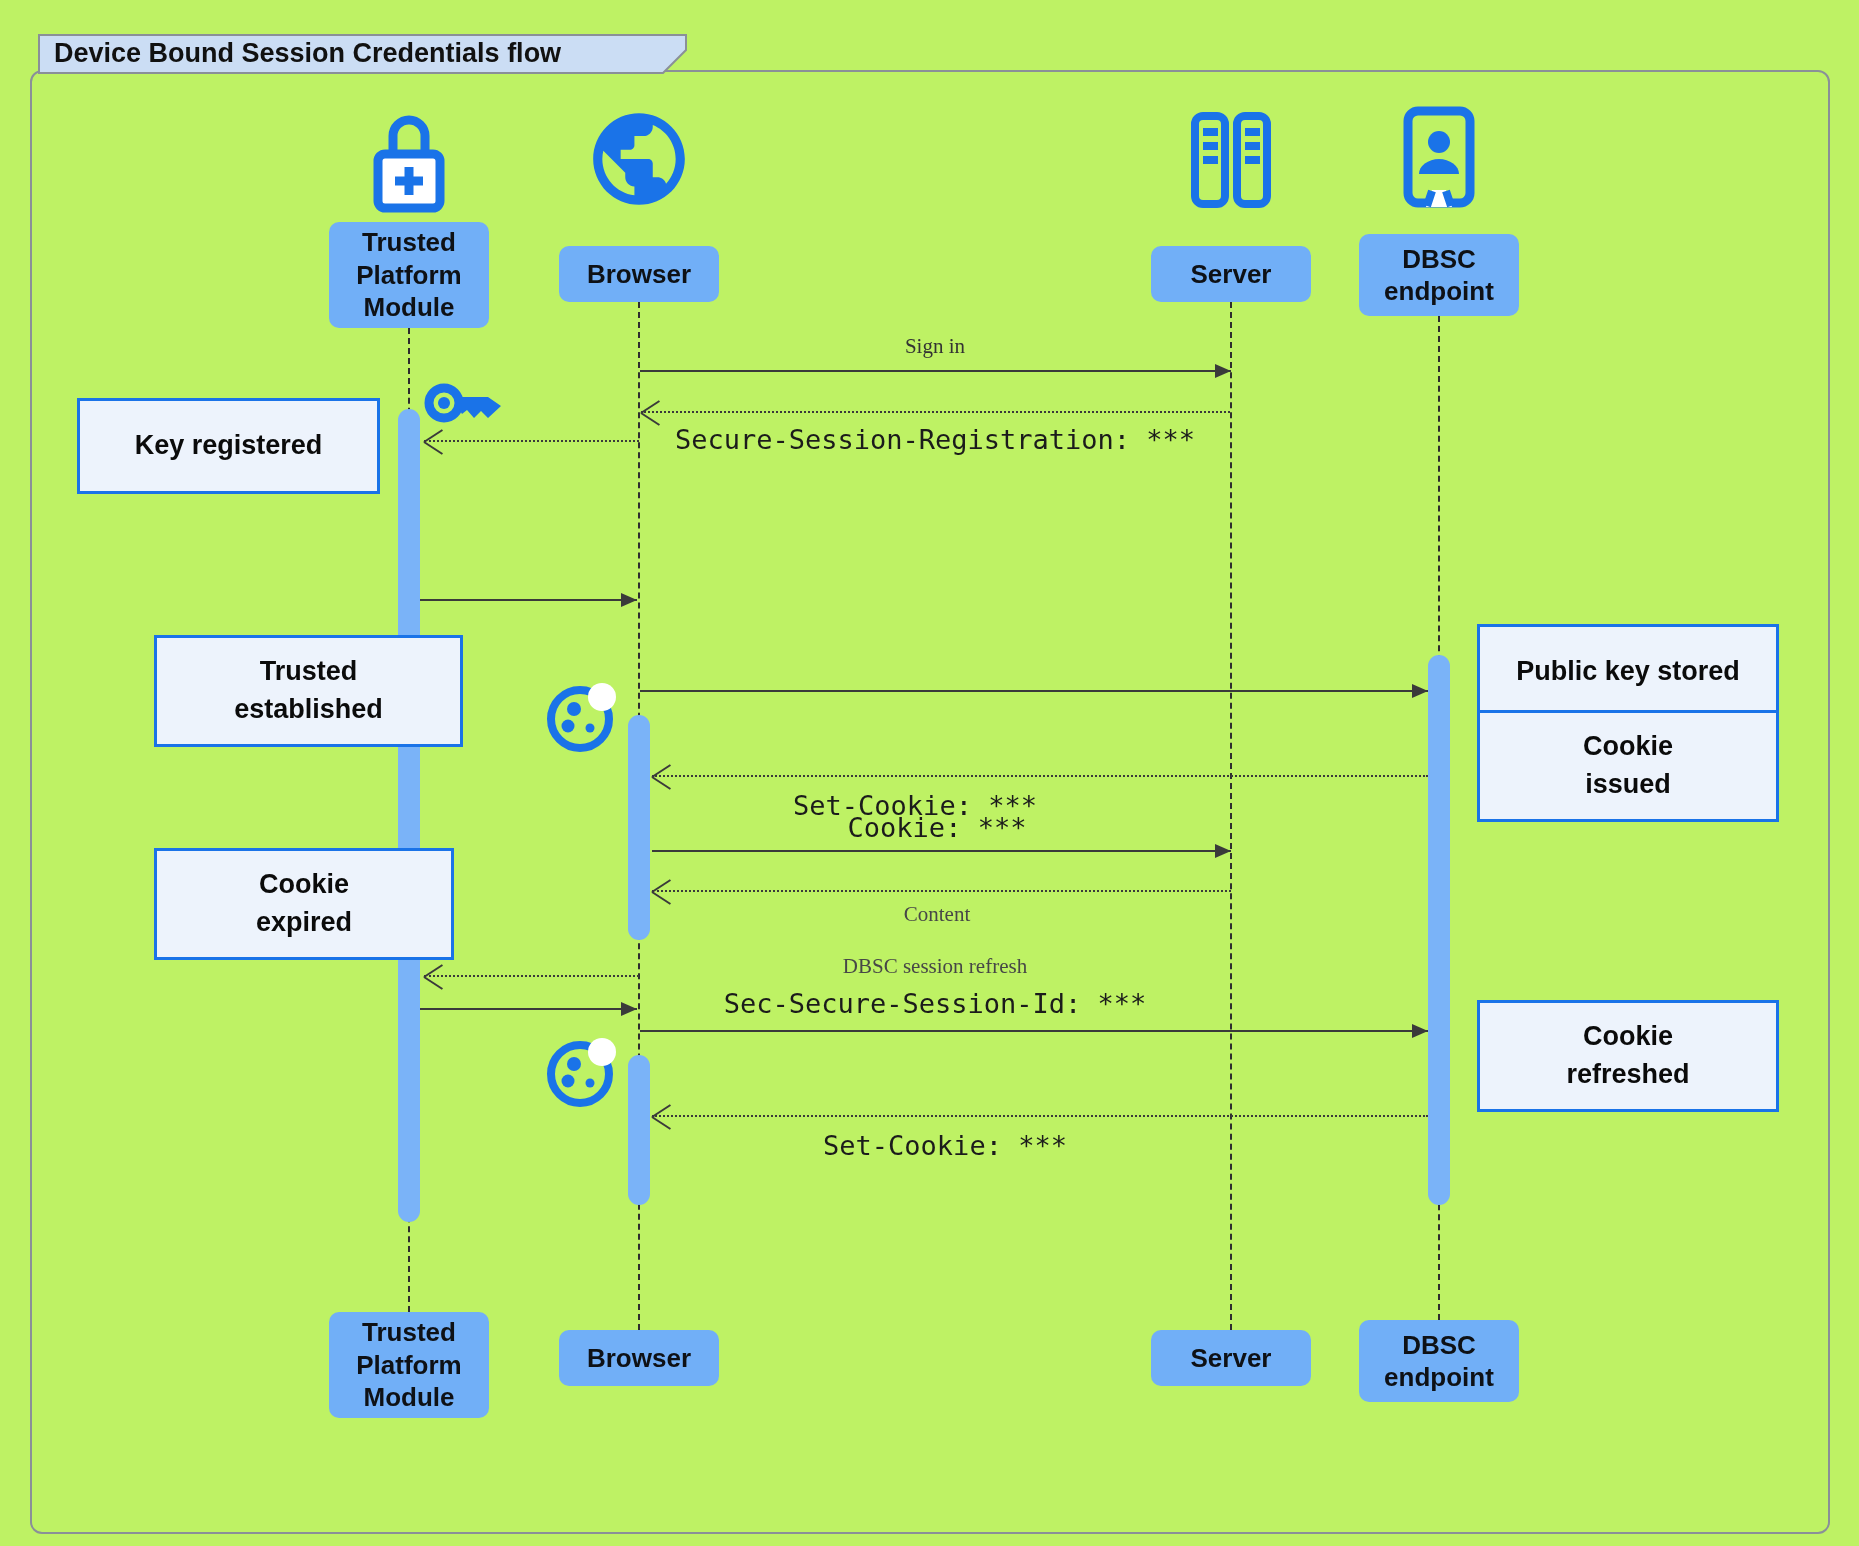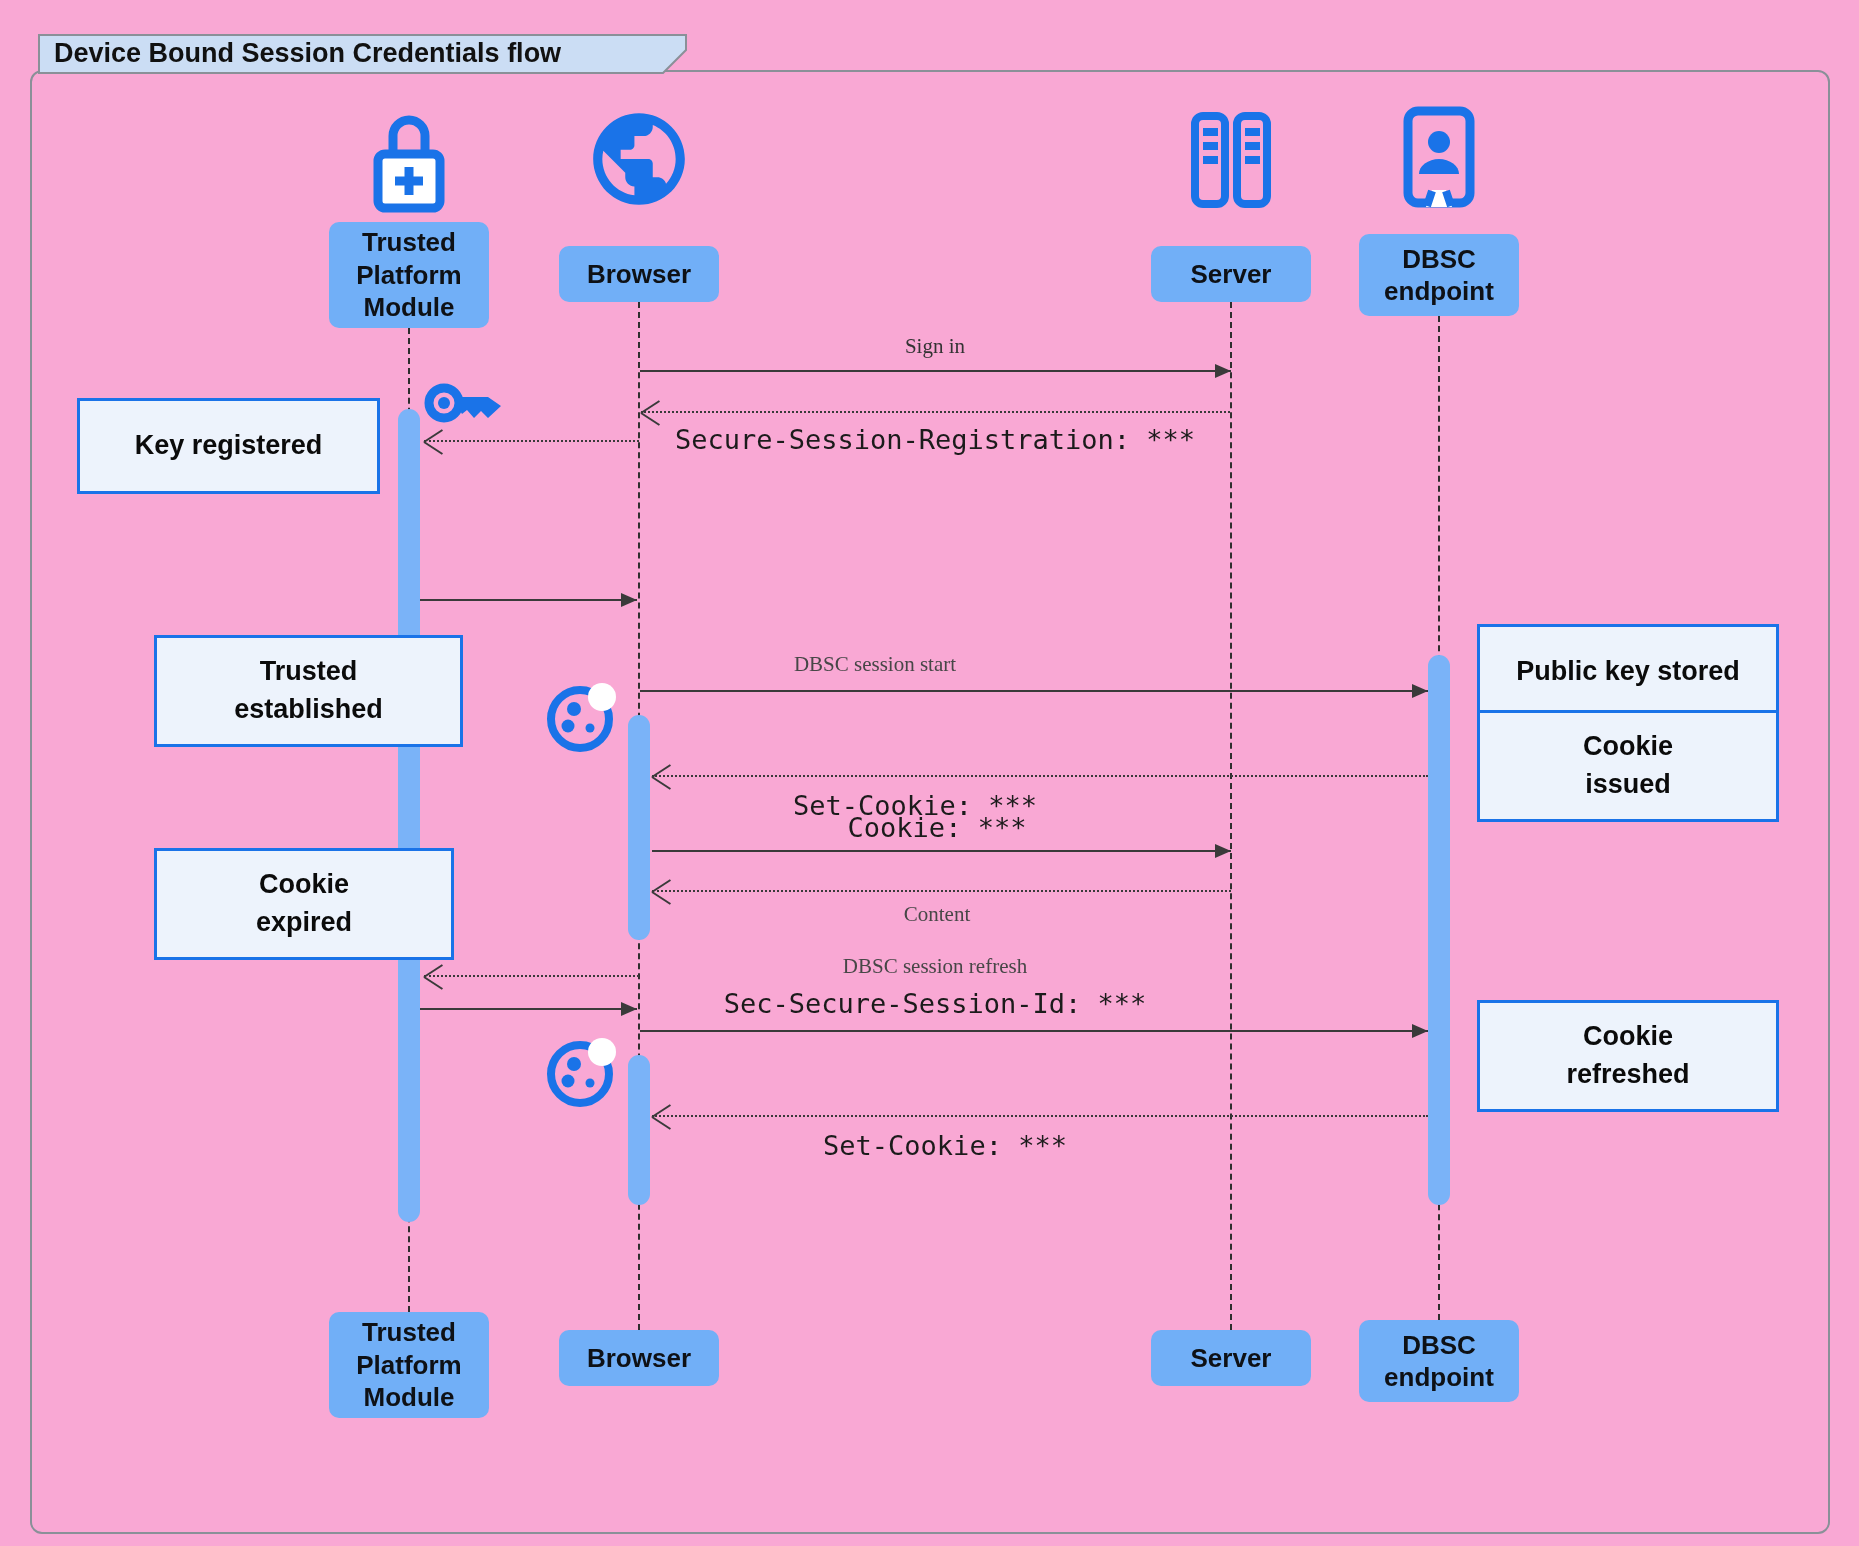--- a/index.html
+++ b/index.html
@@ -1,16 +1,16 @@
 <!DOCTYPE html>
 <html><head>
 <meta charset="utf-8">
 <style>
   html,body{margin:0;padding:0;background:#fff;}
-  #canvas{position:relative;width:1859px;height:1546px;background:#f9a8d4;
+  #canvas{position:relative;width:1859px;height:1546px;background:#bef264;
           font-family:"Liberation Sans",sans-serif;overflow:hidden;}
   .abs{position:absolute;}
 
   
   .frame{border:2px solid #8a9098;border-radius:12px;background:transparent;}
   .title-text{font-weight:bold;font-size:27px;color:#111;white-space:nowrap;}
 
   
   .actor-label{background:#71aff7;border-radius:10px;font-weight:bold;font-size:26px;
                color:#0e1116;display:flex;align-items:center;justify-content:center;
@@ -122,21 +122,20 @@
       <circle class="fl" cx="23" cy="26" r="6"></circle>
       <path class="fl" d="M38 20 H67 L80 29 L67 41 L60 34 L53 41 L46 33 L41 37 L38 32 Z"></path>
     </svg>
   </div>
   <div class="arrow dotted head-left-open" style="left:424px;top:440px;width:215px;"></div>
 
   <div class="abs note" style="left:77px;top:398px;width:303px;height:96px;">Key registered</div>
 
   <div class="arrow solid head-right" style="left:420px;top:599px;width:217px;"></div>
 
-  <div class="mlabel sans" style="left:640px;top:652px;width:470px;">DBSC session start</div>
   <div class="arrow solid head-right" style="left:640px;top:690px;width:788px;"></div>
 
   <div class="abs note" style="left:1477px;top:580px;width:302px;height:95px;margin-top:44px;">Public key stored</div>
   <div class="abs note" style="left:1477px;top:710px;width:302px;height:112px;">Cookie
 issued</div>
 
   <div class="abs note" style="left:154px;top:635px;width:309px;height:112px;">Trusted
 established</div>
 
   <div class="abs" style="left:544px;top:683px;z-index:6;">

